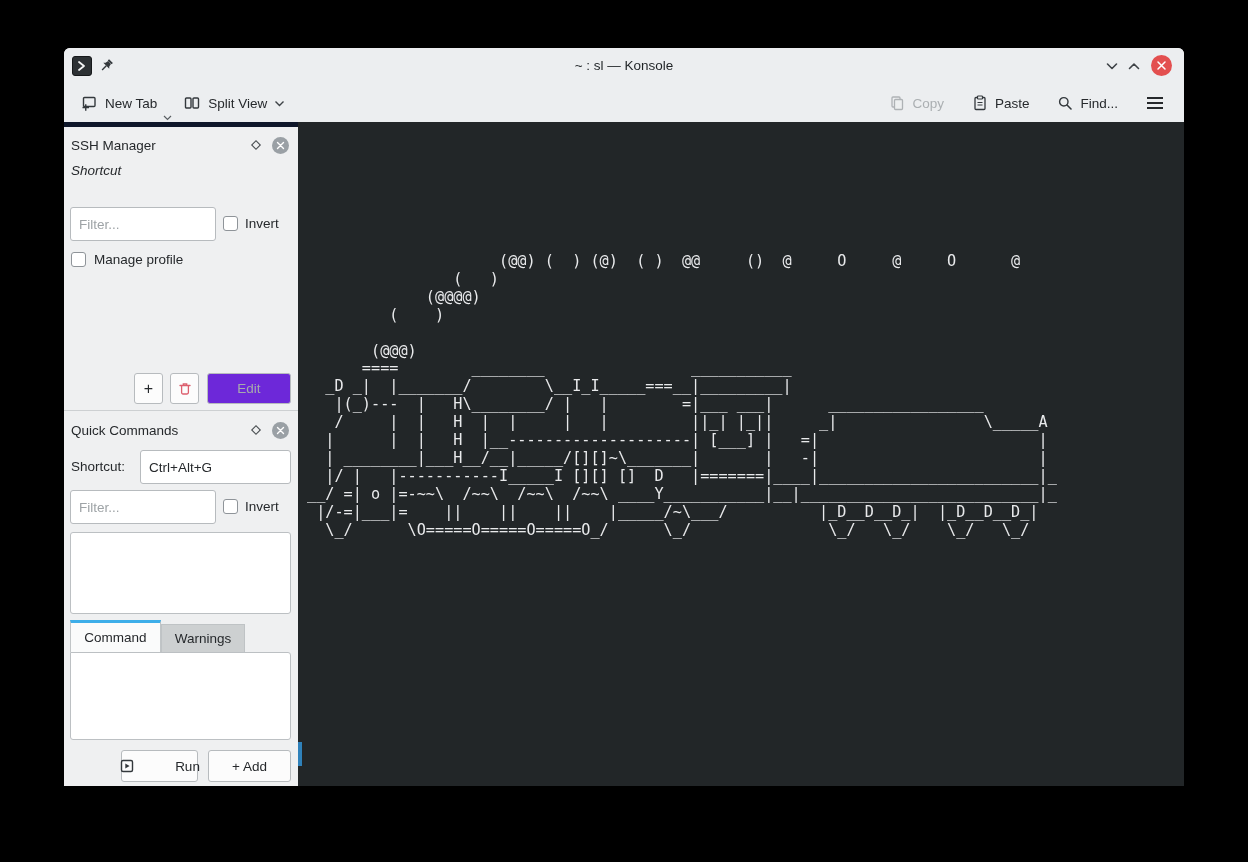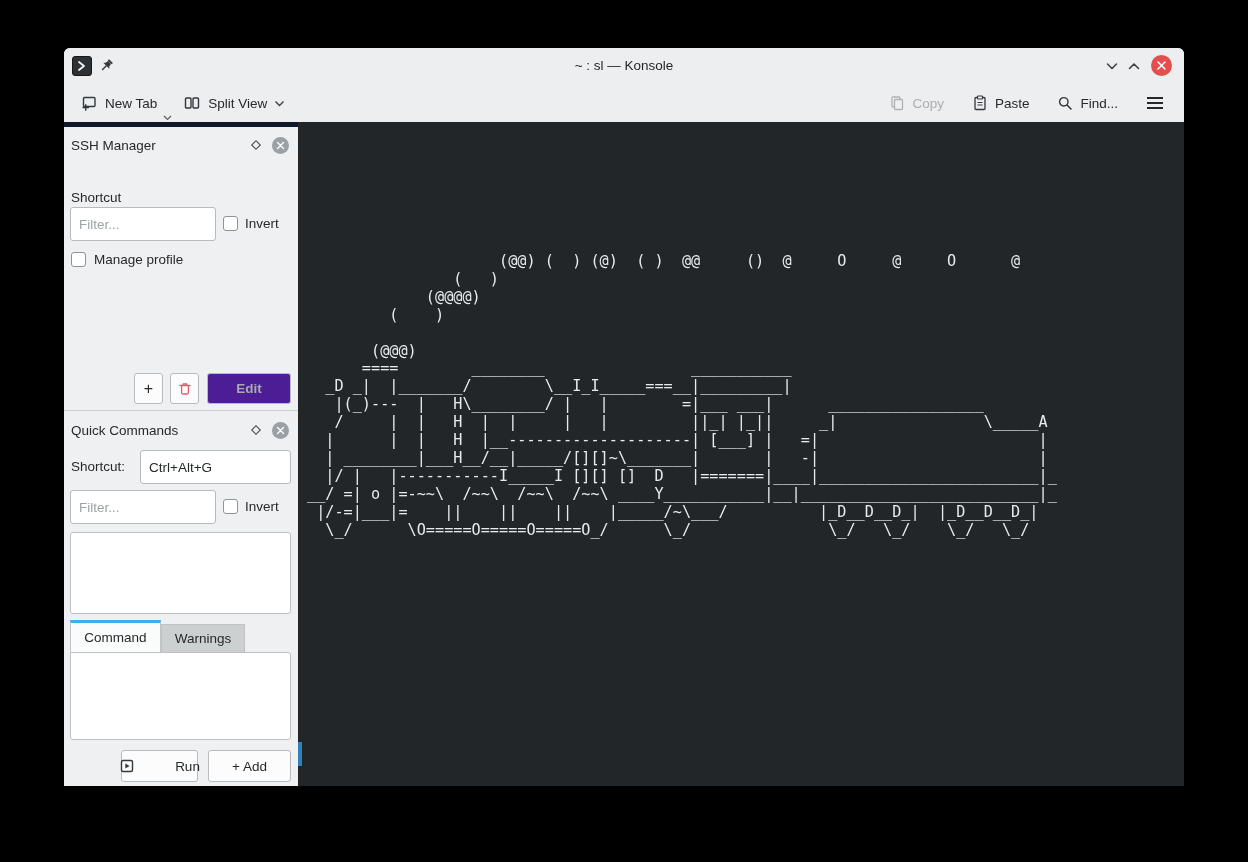--- a/index.html
+++ b/index.html
@@ -50,21 +50,21 @@
   .inp{position:absolute;box-sizing:border-box;height:34px;background:#fff;
     border:1px solid #b7bbbe;border-radius:3px;font-size:13.5px;color:#26292c;
     padding:0 8px;font-family:"Liberation Sans","DejaVu Sans",sans-serif;}
   .inp::placeholder{color:#9ea3a6;}
   .chk{position:absolute;width:15px;height:15px;background:#fff;border:1px solid #8f9499;
     border-radius:3px;box-sizing:border-box;}
   .box{position:absolute;background:#fff;border:1px solid #bcc0c3;border-radius:3px;box-sizing:border-box;}
   .btn{position:absolute;box-sizing:border-box;background:#fcfcfc;border:1px solid #b7bbbe;
     border-radius:3px;font-size:13.5px;color:#26292c;display:flex;align-items:center;
     justify-content:center;gap:7px;}
-  .btn.disabled{color:#a6aaad;background:#4c1d95;font-weight:bold;}
+  .btn.disabled{color:#a6aaad;background:#6d28d9;}
   .sep{position:absolute;left:0;width:234px;height:1px;background:#cdd0d2;}
   .branch{position:absolute;left:10px;top:9px;width:10px;height:11px;
     border-left:1px solid #9aa0a4;border-bottom:1px solid #9aa0a4;}
   .tree-label{position:absolute;left:27px;top:7px;font-size:13.5px;color:#26292c;}
   .tab{position:absolute;box-sizing:border-box;font-size:13.5px;color:#26292c;
     display:flex;align-items:center;justify-content:center;}
   .tab.active{background:#fafbfb;border:1px solid #c1c5c7;border-bottom:none;
     border-top:3px solid var(--accent);}
   .tab.inactive{background:#cdd0d1;border:1px solid #bfc3c5;border-bottom:none;}
   svg{display:block;}
@@ -189,21 +189,21 @@
                 <rect x="3" y="3" width="6" height="6" transform="rotate(45 6 6)" fill="none" stroke="#4a4f53" stroke-width="1.1"></rect>
               </svg>
         </span>
         <span class="p-close">
           <svg width="9" height="9" viewBox="0 0 9 9">
                 <path d="M1.5 1.5 L7.5 7.5 M7.5 1.5 L1.5 7.5" stroke="#fff" stroke-width="1.4" stroke-linecap="round"></path>
               </svg>
         </span>
       </div>
 
-      <div class="lbl" style="left:7px;top:63px;">Shortcut</div>
+      <div class="lbl" style="left:7px;top:36px;font-style:italic;">Shortcut</div>
 
       <input class="inp" style="left: 6px; top: 80px; width: 146px;" readonly="" placeholder="Filter...">
       <span class="chk" style="left:159px;top:89px;"></span>
       <div class="lbl" style="left:181px;top:89px;">Invert</div>
 
       <span class="chk" style="left:7px;top:125px;"></span>
       <div class="lbl" style="left:30px;top:125px;">Manage profile</div>
 
 
       <div class="btn" style="left:70px;top:246px;width:29px;height:31px;">

